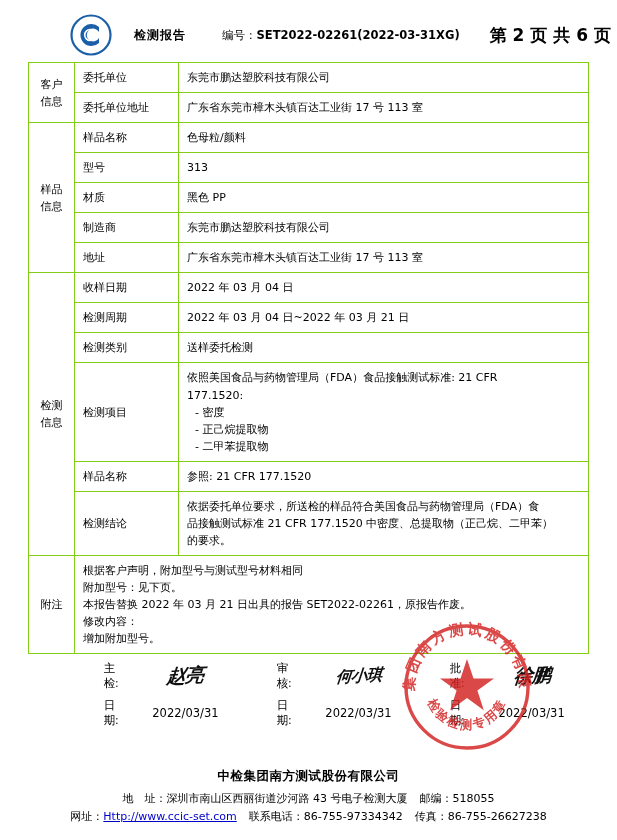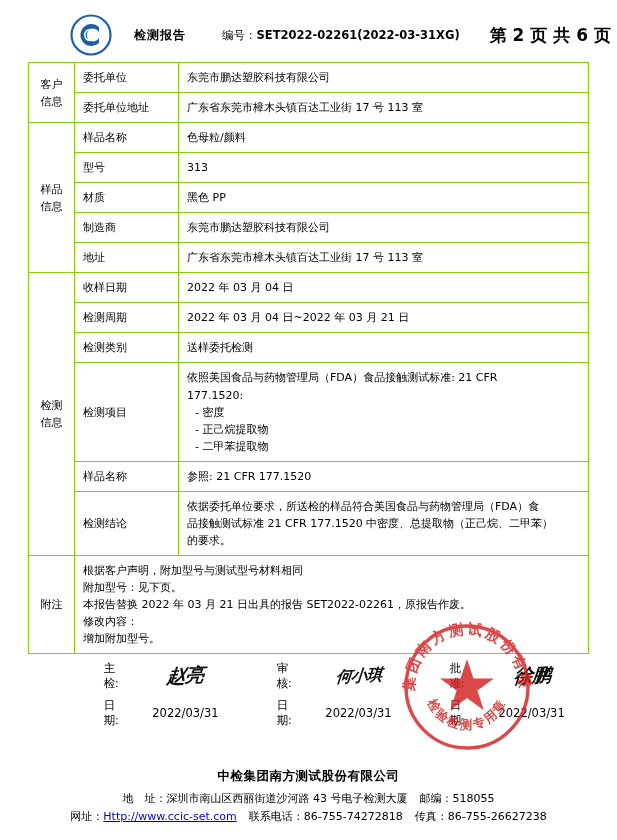--- a/index.html
+++ b/index.html
@@ -340,17 +340,17 @@
       </g>
     </svg>
   </div>
 
   <div class="footer">
     <div class="co">中检集团南方测试股份有限公司</div>
     <div>
       <span>地　址：</span><span>深圳市南山区西丽街道沙河路 43 号电子检测大厦</span><span class="sep"></span><span>邮编：</span><span>518055</span>
     </div>
     <div>
-      <span>网址：</span><span class="url">Http://www.ccic-set.com</span><span class="sep"></span><span>联系电话：</span><span>86-755-74272818</span><span class="sep"></span><span>传真：</span><span>86-755-26627238</span>
+      <span>网址：</span><span class="url">Http://www.ccic-set.com</span><span class="sep"></span><span>联系电话：</span><span>86-755-97334342</span><span class="sep"></span><span>传真：</span><span>86-755-26627238</span>
     </div>
   </div>
 
 </div>
 
 </body></html>

